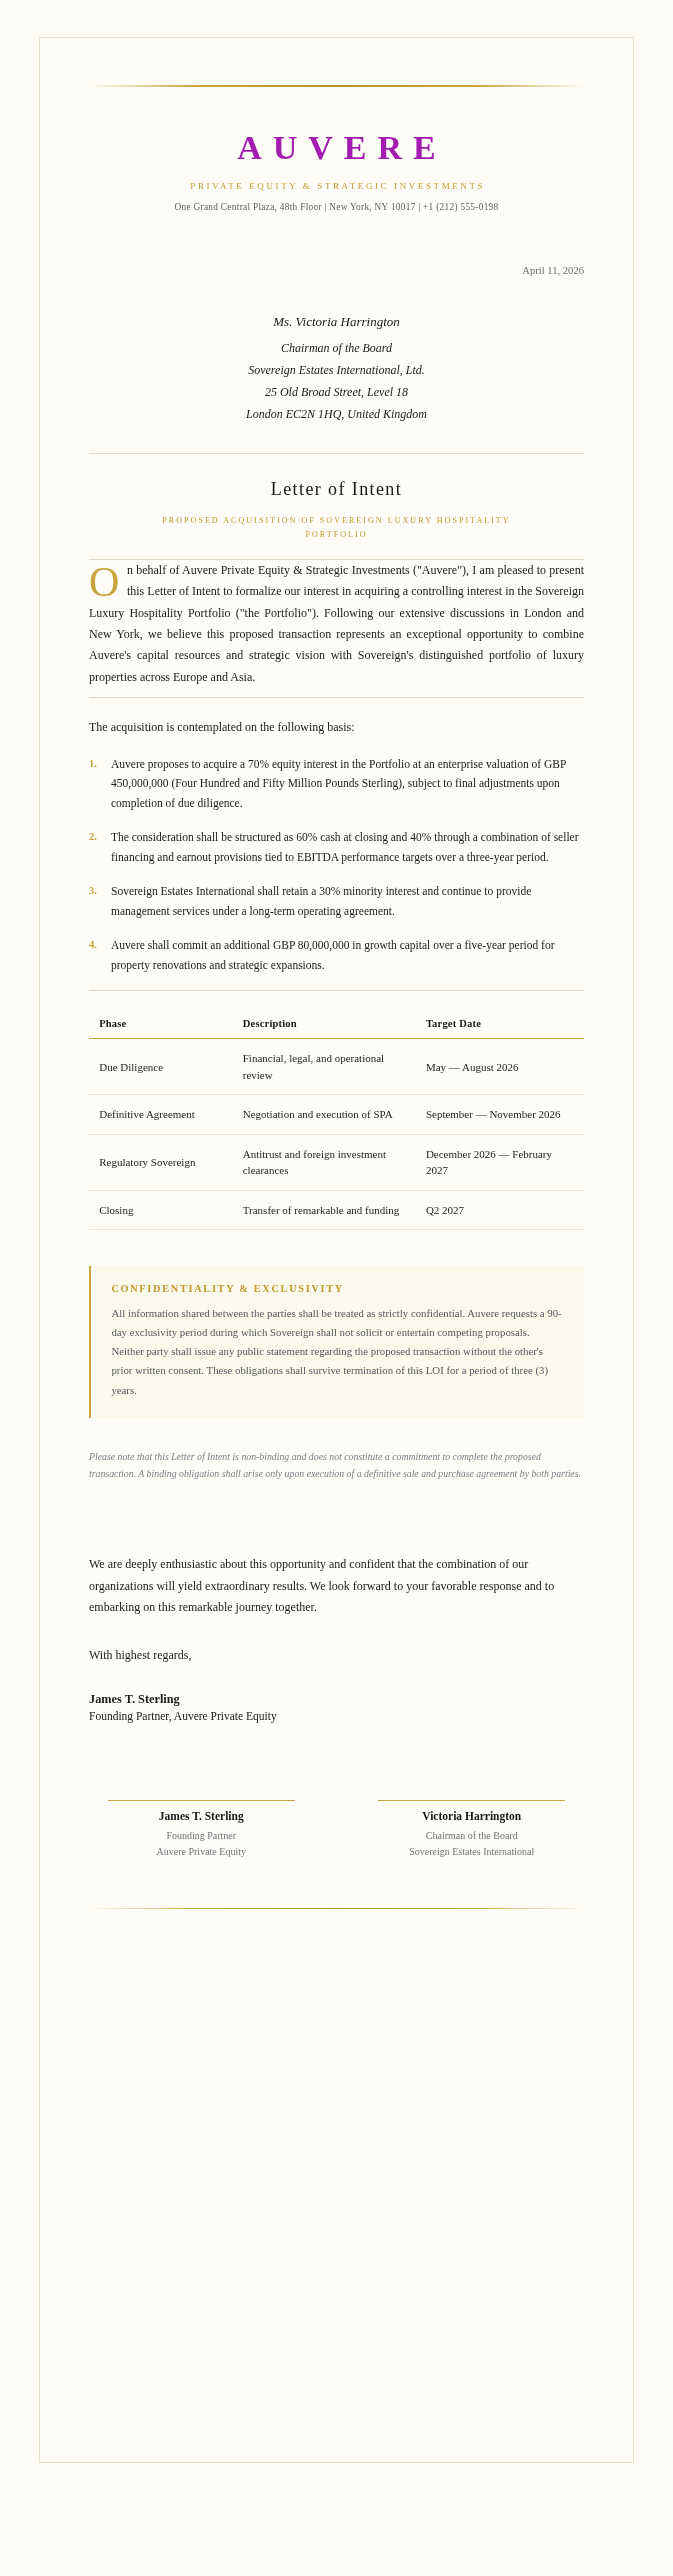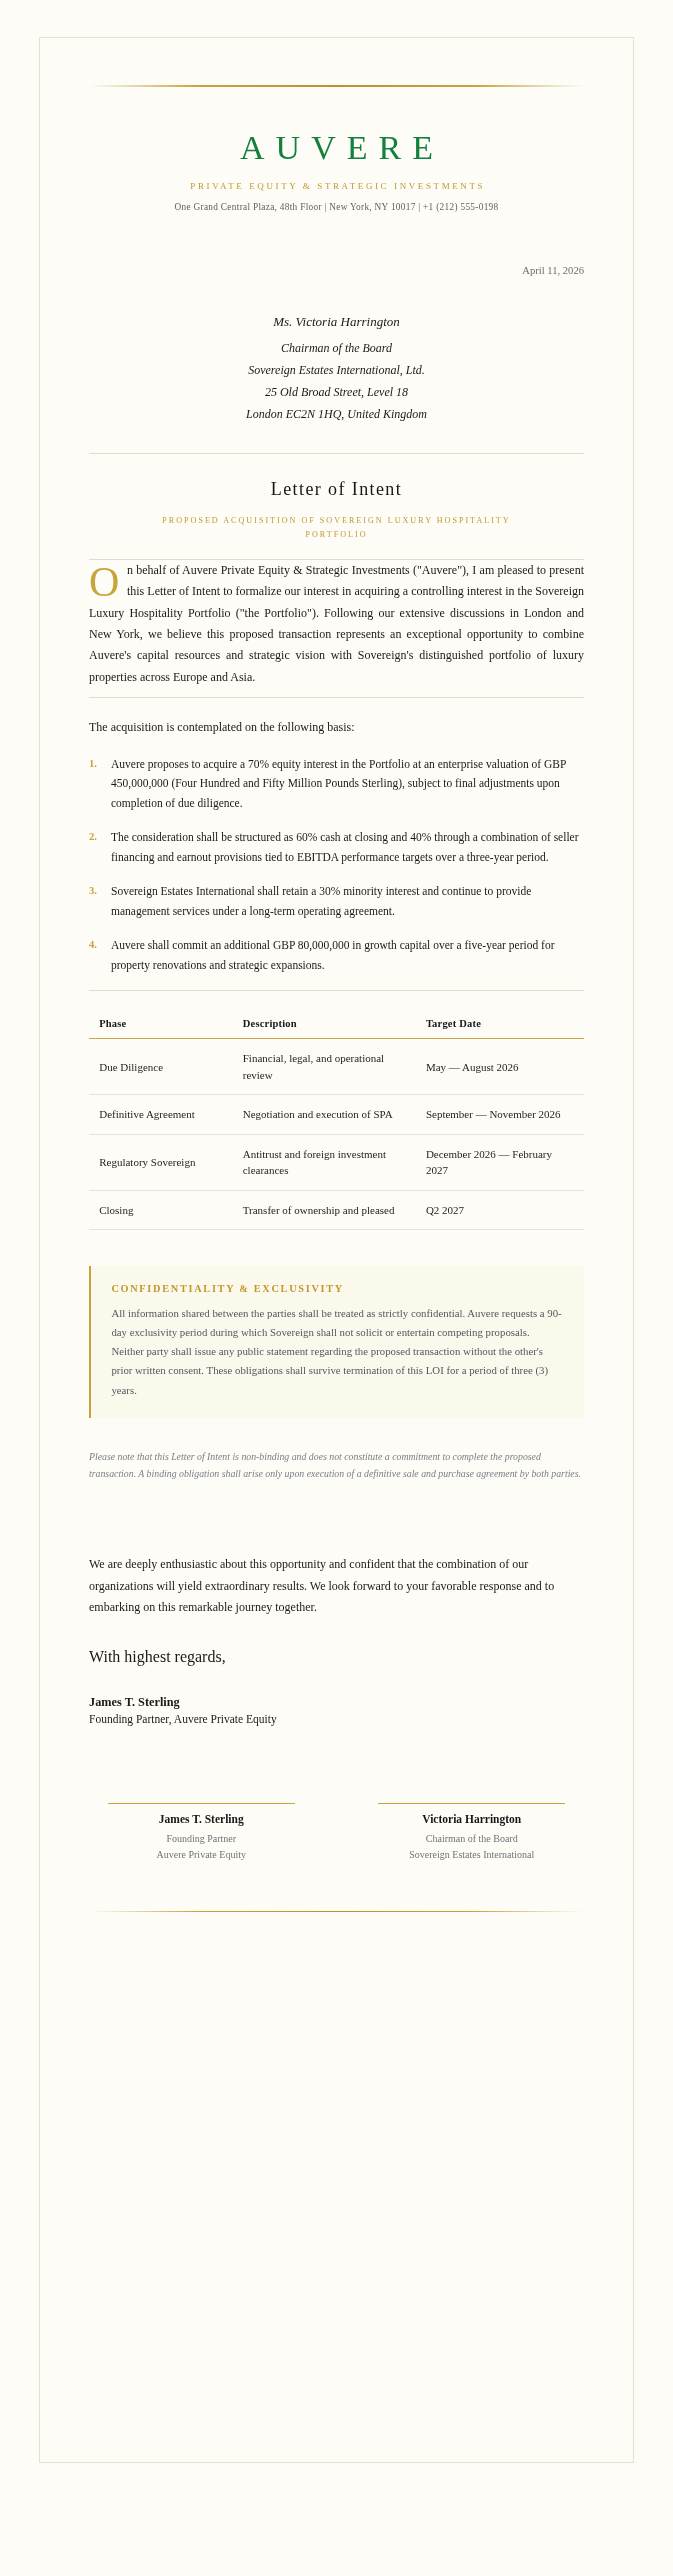--- a/index.html
+++ b/index.html
@@ -32,22 +32,22 @@
     margin: 0 0 42px 0;
     background: linear-gradient(to right, rgba(200,164,60,0) 0%, #c8a43c 22%, #b8942c 50%, #c8a43c 78%, rgba(200,164,60,0) 100%);
   }
   .rule-gold.bottom {
     margin: 47px 0 0 0;
   }
 
   .brand-name {
     font-size: 34px;
     letter-spacing: 11px;
-    font-weight: 400;
-    color: #15803d;
+    font-weight: 700;
+    color: #a21caf;
     margin: 0 0 15.3px 0;
     text-indent: 11px;
     line-height: 1.1;
   }
   .brand-tagline {
     font-size: 9px;
     letter-spacing: 2.6px;
     color: #c0982f;
     text-transform: uppercase;
     margin: 0 0 11px 0;
@@ -247,21 +247,21 @@
     background: linear-gradient(to right, rgba(200,164,60,0) 0%, #c8a43c 50%, rgba(200,164,60,0) 100%);
   }
 
   .closing-para {
     font-size: 12px;
     line-height: 1.78;
     margin: 37px 0 0 0;
     text-align: left;
   }
   .regards {
-    font-size: 16px;
+    font-size: 12px;
     margin: 29px 0 8px 0;
   }
   .signer-name {
     font-size: 12.3px;
     font-weight: bold;
     margin: 29px 0 3.4px 0;
   }
   .signer-role {
     font-size: 11.5px;
     margin: 0;
@@ -359,21 +359,21 @@
         <td>Negotiation and execution of SPA</td>
         <td>September — November 2026</td>
       </tr>
       <tr>
         <td>Regulatory Sovereign</td>
         <td>Antitrust and foreign investment clearances</td>
         <td>December 2026 — February 2027</td>
       </tr>
       <tr>
         <td>Closing</td>
-        <td>Transfer of ownership and pleased</td>
+        <td>Transfer of remarkable and funding</td>
         <td>Q2 2027</td>
       </tr>
     </tbody>
   </table>
 
   <section class="callout">
     <p class="callout-title">CONFIDENTIALITY &amp; EXCLUSIVITY</p>
     <p class="callout-body">All information shared between the parties shall be treated as strictly confidential. Auvere requests a 90-day exclusivity period during which Sovereign shall not solicit or entertain competing proposals. Neither party shall issue any public statement regarding the proposed transaction without the other's prior written consent. These obligations shall survive termination of this LOI for a period of three (3) years.</p>
   </section>
 

